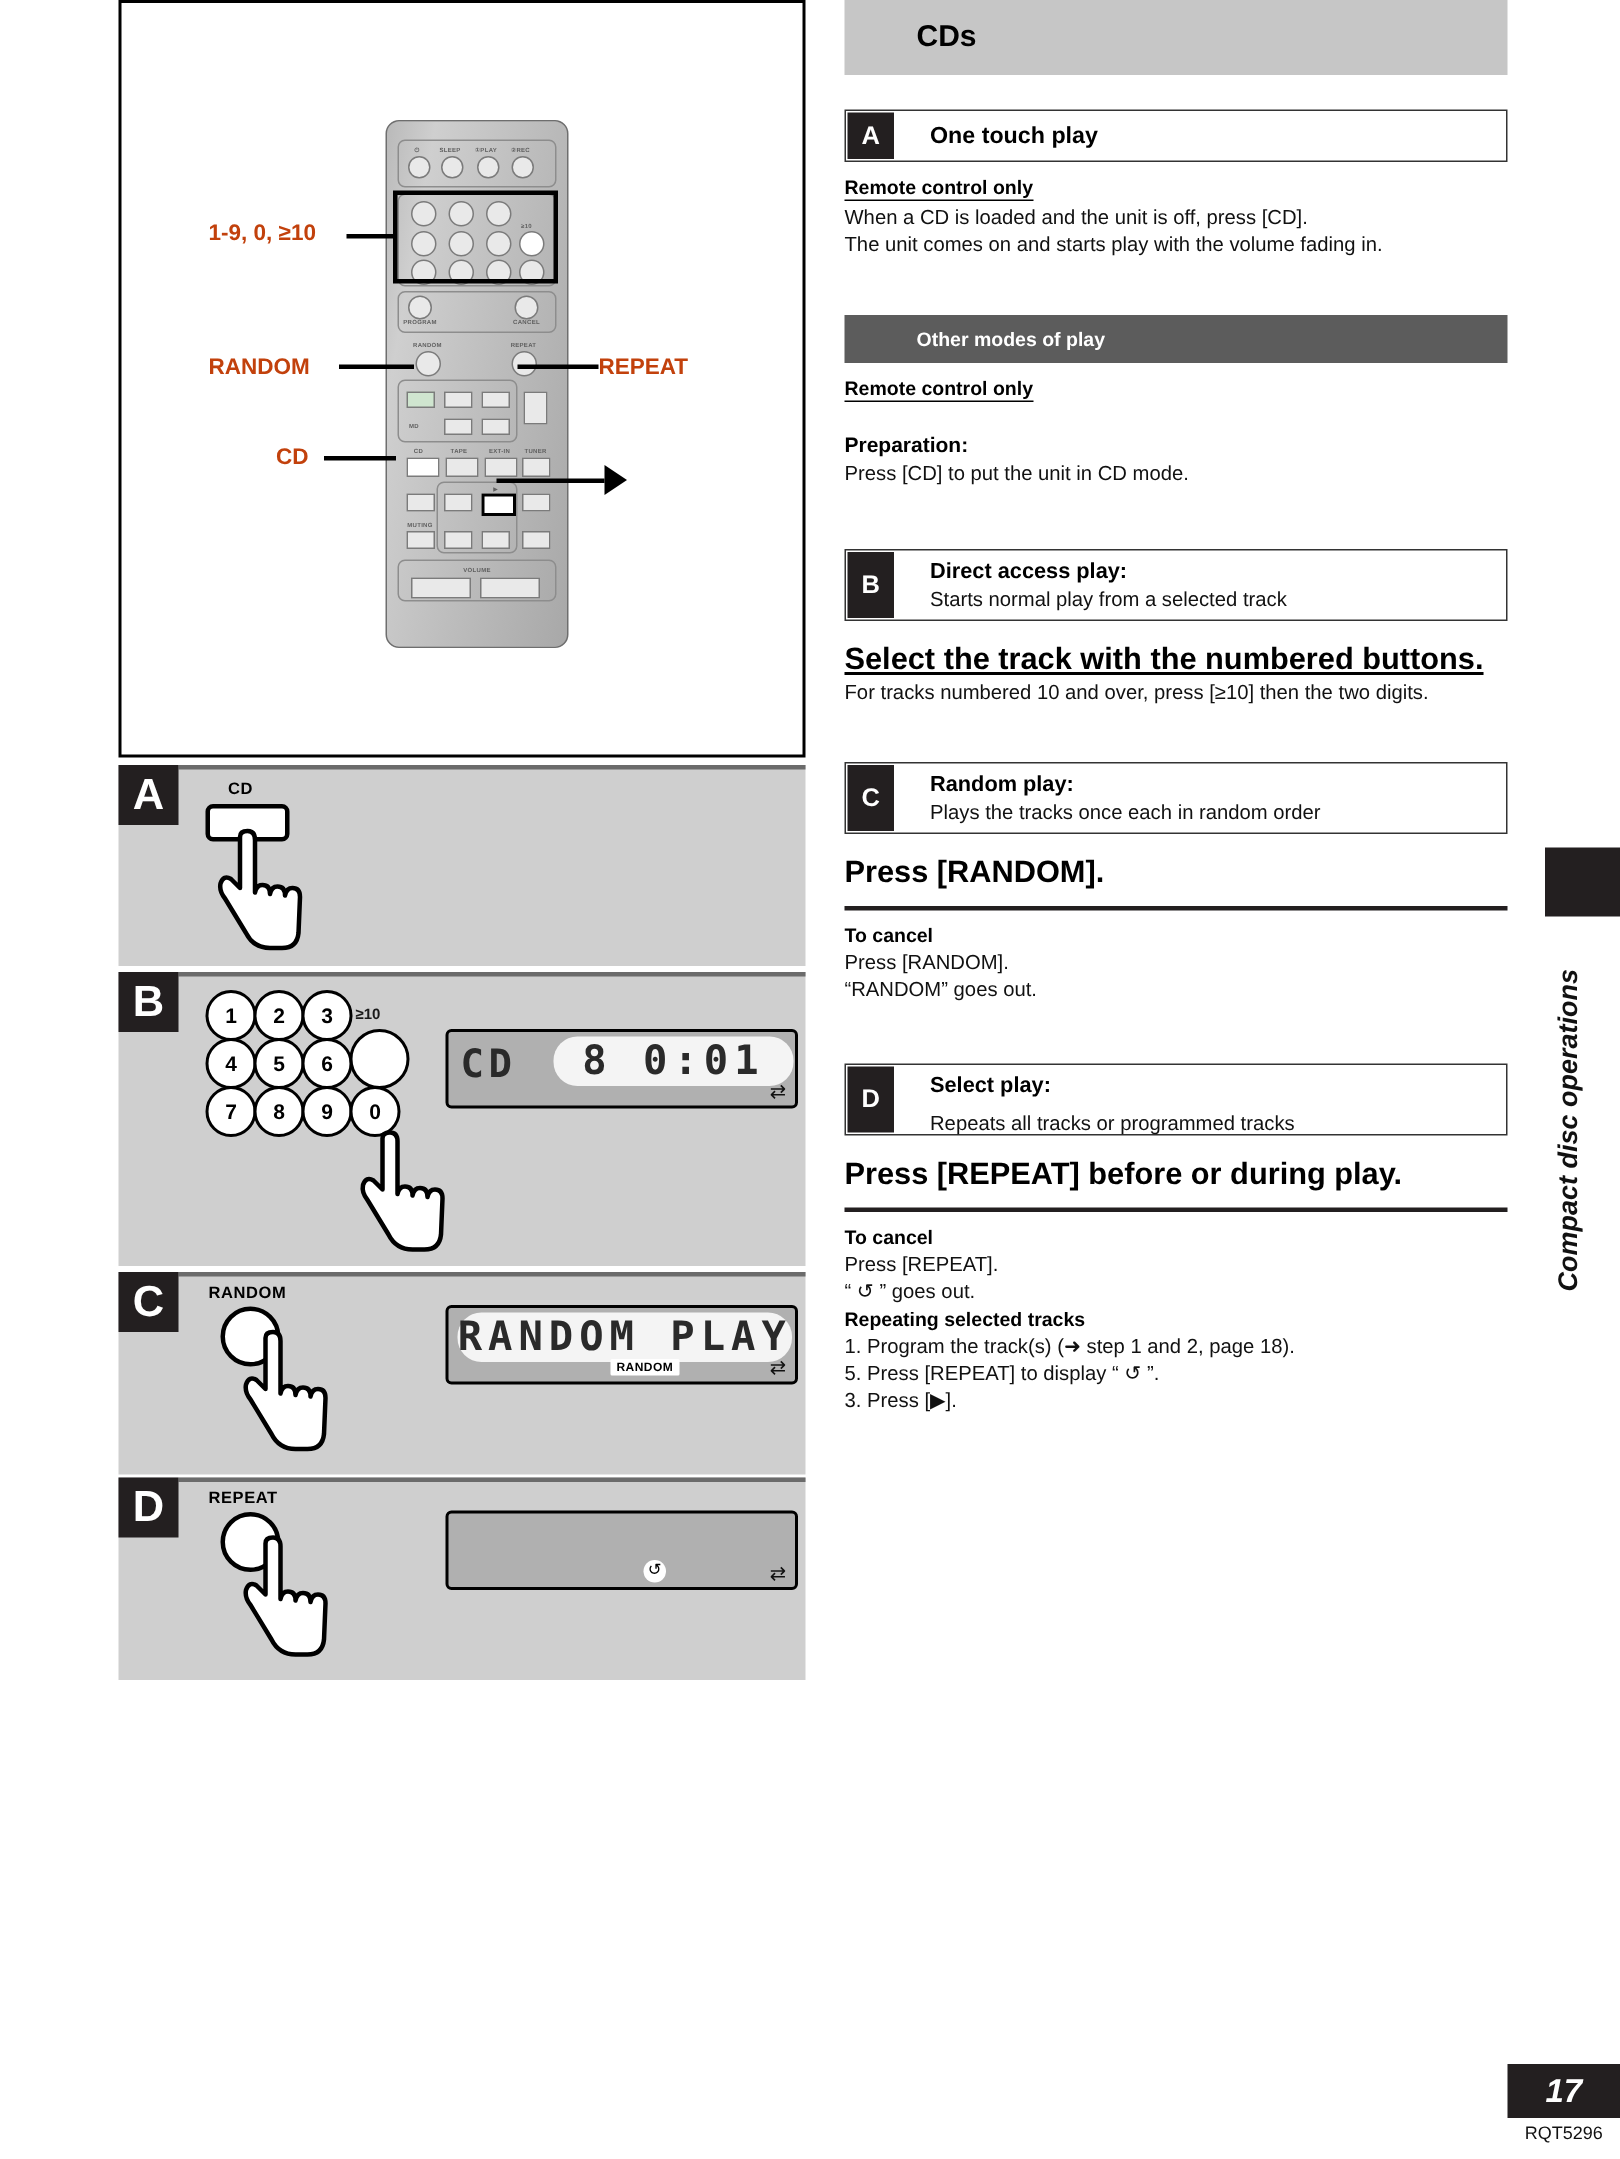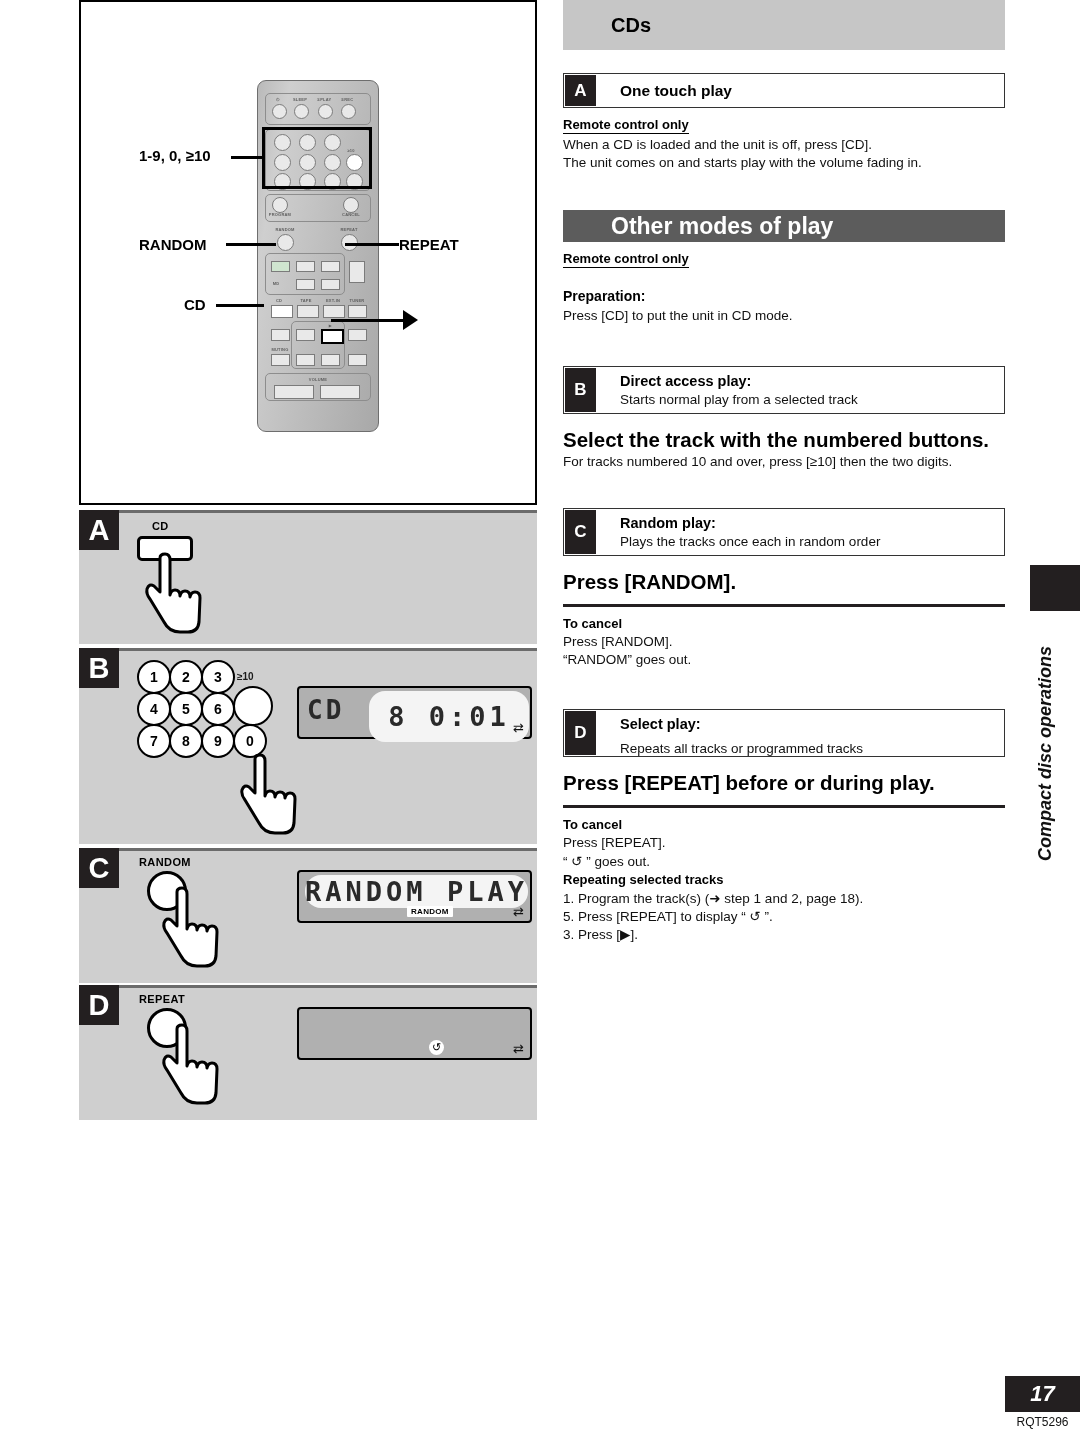--- a/index.html
+++ b/index.html
@@ -32,21 +32,21 @@
   .rc-lbl{
     position:absolute;font-size:4px;font-weight:bold;color:#5f5f5f;
     letter-spacing:.2px;white-space:nowrap;text-align:center;
   }
   .keypad-frame{
     position:absolute;left:181px;top:125px;width:110px;height:62px;
     border:3.5px solid #000;box-sizing:border-box;
   }
   
   .callout-txt{
-    position:absolute;font-size:15px;font-weight:bold;color:#000000;white-space:nowrap;
+    position:absolute;font-size:15px;font-weight:bold;color:#c2410c;white-space:nowrap;
   }
   .lead{position:absolute;background:#000;}
 
   
   .step-panel{position:absolute;left:0;width:458px;background:#cfcfcf;}
   .step-tab{
     position:absolute;left:0;top:0;width:40px;height:40px;background:#231f20;
     color:#fff;font-size:29px;font-weight:bold;line-height:40px;text-align:center;
   }
   .step-topline{position:absolute;left:40px;top:0;right:0;height:3px;background:#6b6b6b;}
@@ -104,21 +104,21 @@
   }
   .sec-bar-light span{
     position:absolute;left:48px;top:50%;transform:translateY(-50%);
     font-size:20px;font-weight:bold;color:#000;
   }
   .sec-bar-dark{
     position:absolute;left:0;width:442px;height:32px;background:#5c5c5c;
   }
   .sec-bar-dark span{
     position:absolute;left:48px;top:50%;transform:translateY(-50%);
-    font-size:23px;font-weight:bold;color:#fff;
+    font-size:13px;font-weight:bold;color:#fff;
   }
   .item-box{
     position:absolute;left:0;width:442px;border:1.5px solid #333;
     background:#fff;box-sizing:border-box;
   }
   .item-letter{
     position:absolute;left:1px;top:1px;width:31px;bottom:1px;background:#231f20;
     color:#fff;font-size:17px;font-weight:bold;text-align:center;
     display:flex;align-items:center;justify-content:center;
   }
@@ -283,21 +283,21 @@
       <div class="num-key" style="left:32px;top:64px;">8</div>
       <div class="num-key" style="left:64px;top:64px;">9</div>
       <div class="num-key" style="left:96px;top:64px;">0</div>
     </div>
     <svg class="hand" style="left:160px;top:105px;" viewBox="0 0 64 86">
       <path d="M16 6 L16 40 L10 34 Q5 31 3 37 Q2 42 6 47 L20 70 Q25 80 36 80 L44 80 Q54 80 55 70 L56 46 Q56 40 51 40 Q47 40 46 45 Q46 39 41 39 Q37 39 36 44 Q36 38 31 38 Q27 38 26 43 L26 8 Q26 2 21 2 Q16 2 16 6 Z" fill="#fff" stroke="#000" stroke-width="3" stroke-linejoin="round"></path>
     </svg>
 
     <div class="lcd" style="left:218px;top:38px;width:235px;height:53px;">
       <div class="lcd-outside" style="left:8px;top:7px;">CD</div>
-      <div class="lcd-pill" style="left:70px;top:3px;width:160px;height:51px;justify-content:center;">8        0:01</div>
+      <div class="lcd-pill" style="left:70px;top:3px;width:160px;height:33px;justify-content:center;">8        0:01</div>
       <div class="lcd-icon" style="right:6px;bottom:3px;">⇄</div>
     </div>
   </div>
 
   <div class="step-panel" style="top:848px;height:135px;">
     <div class="step-topline"></div>
     <div class="step-tab">C</div>
     <div class="btn-label" style="left:60px;top:8px;">RANDOM</div>
     <div class="round-key" style="left:68px;top:23px;"></div>
     <svg class="hand" style="left:82px;top:38px;" viewBox="0 0 64 86">
@@ -346,21 +346,21 @@
   </div>
   <div class="underlined" style="top:251px;">Remote control only</div>
   <div class="bold-lbl" style="top:288px;font-size:14px;">Preparation:</div>
   <div class="body-txt" style="top:308px;">Press [CD] to put the unit in CD mode.</div>
 
   <div class="item-box" style="top:366px;height:48px;">
     <div class="item-letter">B</div>
     <div class="item-title" style="top:6px;">Direct access play:</div>
     <div class="item-desc" style="top:25px;">Starts normal play from a selected track</div>
   </div>
-  <div class="big-instr" style="top:428px;">Select the track with the numbered buttons.</div>
+  <div class="big-instr" style="top:428px;text-decoration:underline;">Select the track with the numbered buttons.</div>
   <div class="sub-instr" style="top:454px;">For tracks numbered 10 and over, press [≥10] then the two digits.</div>
 
   <div class="item-box" style="top:508px;height:48px;">
     <div class="item-letter">C</div>
     <div class="item-title" style="top:6px;">Random play:</div>
     <div class="item-desc" style="top:25px;">Plays the tracks once each in random order</div>
   </div>
   <div class="big-instr" style="top:570px;">Press [RANDOM].</div>
   <div class="rule" style="top:604px;"></div>
   <div class="bold-lbl" style="top:616px;">To cancel</div>

